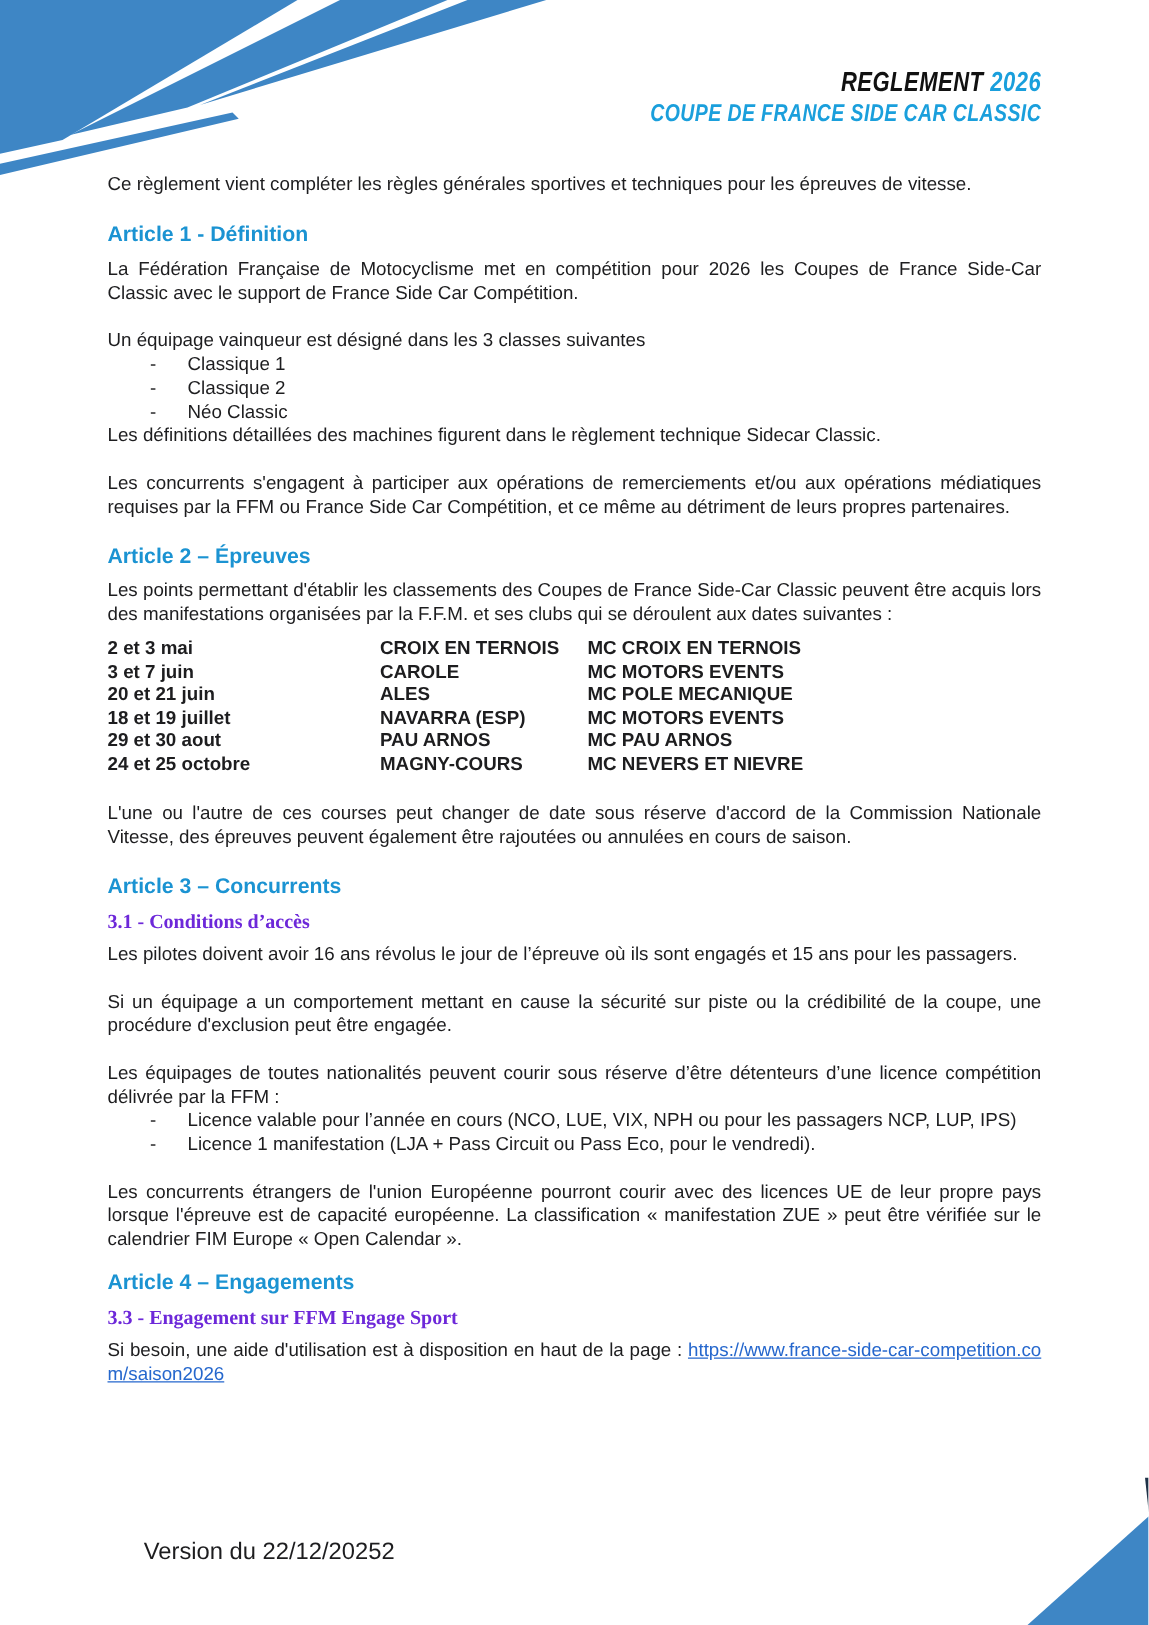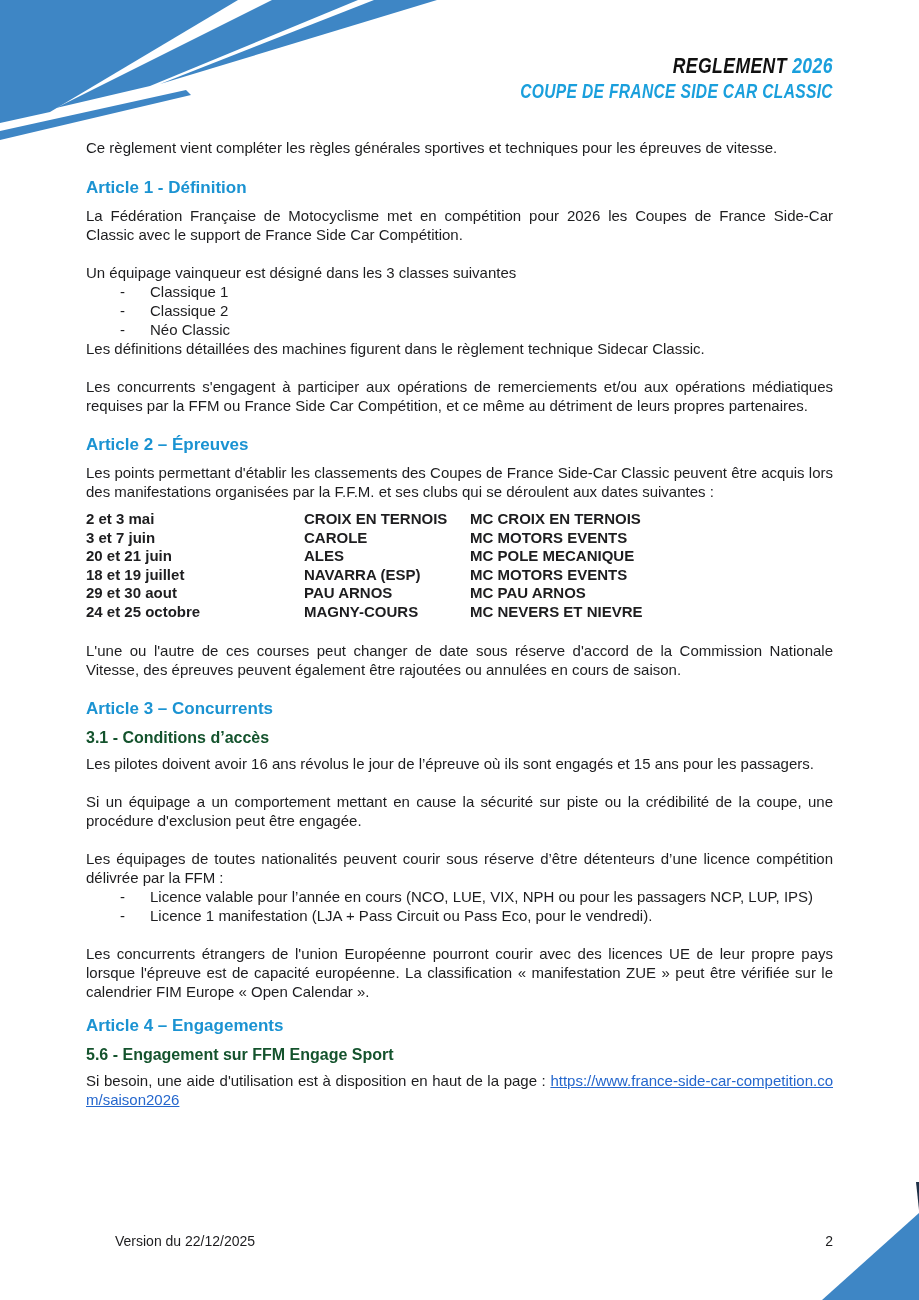--- a/index.html
+++ b/index.html
@@ -31,41 +31,41 @@
     position:absolute;top:138px;left:86px;width:747px;
     font-size:15px;line-height:19px;
   }
   p{margin:0 0 19px;text-align:justify;}
   p.tight{margin-bottom:0;}
   h2.art{
     font-size:17px;line-height:22px;color:#1b93d2;
     margin:0 0 7px;font-weight:bold;
   }
   h3.sub{
-    font-size:16px;line-height:21px;color:#14532d;
-    margin:0 0 6px;font-weight:bold;
+    font-size:16px;line-height:21px;color:#6d28d9;
+    margin:0 0 6px;font-weight:bold;font-family:Liberation Serif, serif;
   }
   .dash-list{margin:0 0 0;}
   .dash-list.gap-after{margin-bottom:19px;}
   .dash-item{display:flex;line-height:19px;}
   .dash-item .dash{width:30px;padding-left:34px;flex:none;}
   .evt-table{margin:9px 0 19px;font-weight:bold;}
   .evt-row{display:flex;line-height:18.6px;}
   .evt-date{width:218px;flex:none;}
   .evt-circuit{width:166px;flex:none;}
   .evt-club{flex:1;}
   a.doclink{color:#2567cd;text-decoration:underline;cursor:pointer;word-break:break-all;}
   .mb14{margin-bottom:14px;}
   .mb20{margin-bottom:20px;}
   
   .footer{
     position:absolute;top:1232px;left:0;width:919px;
     padding:0 86px 0 115px;box-sizing:border-box;
-    display:flex;justify-content:space-between;
-    font-size:14px;line-height:19px;color:#1d1d1f;
+    display:flex;justify-content:flex-start;
+    font-size:19px;line-height:19px;color:#1d1d1f;
   }
 </style>
 </head>
 <body>
 
 <div class="page">
 
   <svg class="deco-tl" viewBox="0 0 440 150" preserveAspectRatio="none" aria-hidden="true">
     <polygon points="0,0 238,0 50,112 0,123" fill="#3e86c5"></polygon>
     <polygon points="272,0 358,0 150,86 56,108" fill="#3e86c5"></polygon>
@@ -157,21 +157,21 @@
         <span>Licence valable pour l’année en cours (NCO, LUE, VIX, NPH ou pour les passagers NCP, LUP, IPS)</span>
       </div>
       <div class="dash-item">
         <span class="dash">-</span>
         <span>Licence 1 manifestation (LJA + Pass Circuit ou Pass Eco, pour le vendredi).</span>
       </div>
     </div>
     <p class="mb14">Les concurrents étrangers de l'union Européenne pourront courir avec des licences UE de leur propre pays lorsque l'épreuve est de capacité européenne. La classification « manifestation ZUE » peut être vérifiée sur le calendrier FIM Europe « Open Calendar ».</p>
 
     <h2 class="art">Article 4 – Engagements</h2>
-    <h3 class="sub">5.6 - Engagement sur FFM Engage Sport</h3>
+    <h3 class="sub">3.3 - Engagement sur FFM Engage Sport</h3>
     <p class="tight"><span>Si besoin, une aide d'utilisation est à disposition en haut de la page : </span><a class="doclink">https://www.france-side-car-competition.com/saison2026</a></p>
 
   </div>
 
   <div class="footer">
     <span>Version du 22/12/2025</span>
     <span>2</span>
   </div>
 
   <svg class="deco-br" viewBox="0 0 100 118" preserveAspectRatio="none" aria-hidden="true">

